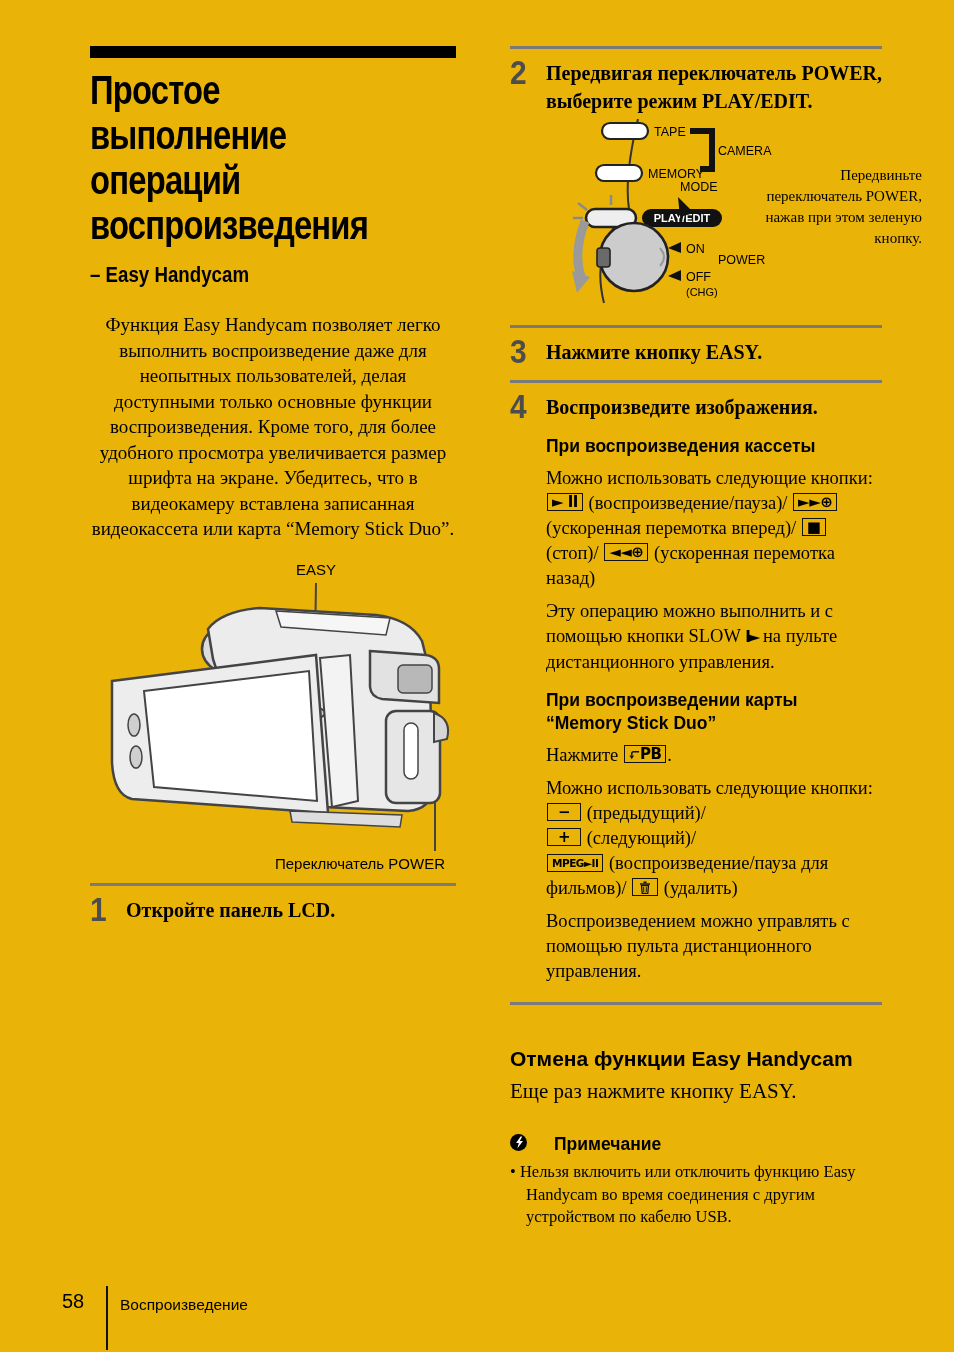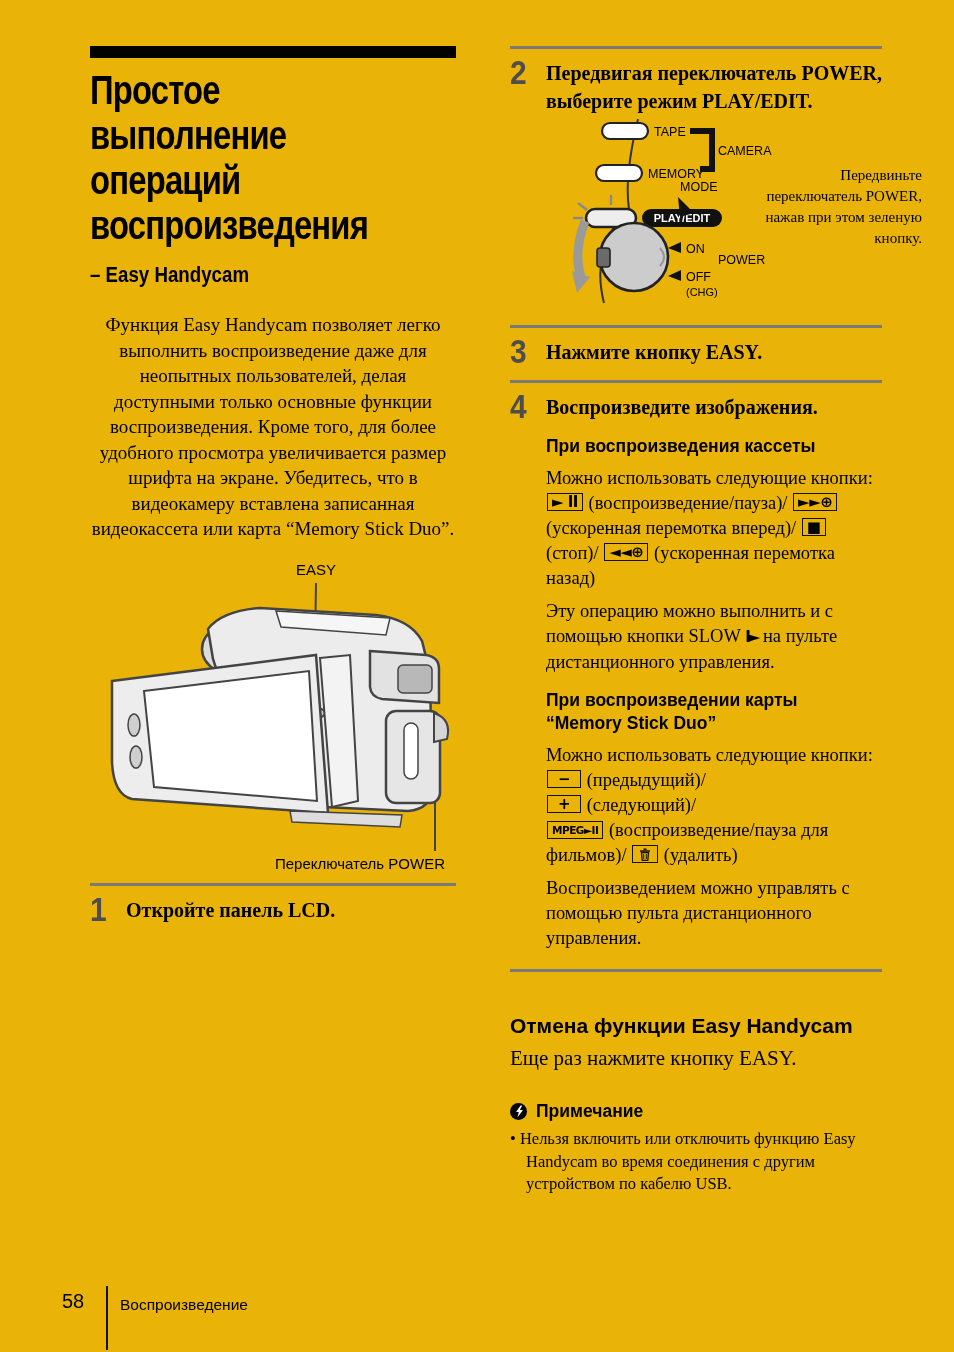--- a/index.html
+++ b/index.html
@@ -30,21 +30,21 @@
   
   .kbd{display:inline-block;border:1.5px solid #111;padding:0 4px;margin:0 1px;
        font-family:"DejaVu Sans",sans-serif;font-size:15px;line-height:16px;
        font-weight:bold;vertical-align:2px;letter-spacing:-0.5px;white-space:nowrap;}
   .kbd svg{vertical-align:-2px;}
   .slow-icon{font-family:"DejaVu Sans",sans-serif;font-size:15px;font-weight:bold;letter-spacing:-2px;}
   
   .cancel-heading{font-family:"Liberation Sans",sans-serif;font-weight:bold;font-size:21px;
                   line-height:28px;margin-top:40px;}
   .cancel-body{font-size:21px;line-height:25px;margin-top:6px;}
-  .note-row{margin-top:30px;display:flex;align-items:center;gap:9px;}
+  .note-row{margin-top:30px;display:flex;gap:27px;}
   .note-icon{width:17px;height:17px;border-radius:50%;background:#000;display:inline-flex;
              align-items:center;justify-content:center;flex:0 0 17px;}
   .note-label{font-family:"Liberation Sans",sans-serif;font-weight:bold;font-size:17.5px;}
   .note-bullet{margin-top:6px;font-size:16.5px;line-height:22.5px;padding-left:16px;text-indent:-16px;}
   
   .figure-camera{position:relative;margin-top:10px;height:322px;}
   .figure-switch{position:relative;height:186px;margin:4px 0 6px 0;text-align:right;}
   .switch-caption{position:absolute;left:210px;top:46px;width:166px;
                   font-family:Liberation Serif, serif;font-size:15px;line-height:21px;}
   
@@ -188,20 +188,26 @@
         <span>Можно использовать следующие кнопки:</span><br>
         <span class="kbd">► II</span><span> (воспроизведение/пауза)/ </span><span class="kbd">►►⊕</span><span> (ускоренная перемотка вперед)/ </span><span class="kbd">■</span><span> (стоп)/ </span><span class="kbd">◄◄⊕</span><span> (ускоренная перемотка назад)</span>
       </div>
       <div class="flowtext">
         <span>Эту операцию можно выполнить и с помощью кнопки SLOW </span><span class="slow-icon">I►</span><span> на пульте дистанционного управления.</span>
       </div>
 
       <div class="subhead">
         <span>При воспроизведении карты</span><br>
         <span>“Memory Stick Duo”</span>
+      </div>
+      <div class="flowtext">
+        <span>Нажмите </span><span class="kbd"><svg width="11" height="11" viewBox="0 0 12 12">
+              <path d="M11,2 H5 Q3,2 3,4 V6" fill="none" stroke="#111" stroke-width="1.6"></path>
+              <polygon points="0.5,6 5.5,6 3,10" fill="#111"></polygon>
+            </svg><span>PB</span></span><span>.</span>
       </div>
       <div class="flowtext">
         <span>Можно использовать следующие кнопки:</span><br>
         <span class="kbd" style="padding:0 10px;">−</span><span> (предыдущий)/</span><br>
         <span class="kbd" style="padding:0 10px;">+</span><span> (следующий)/</span><br>
         <span class="kbd" style="font-size:10.5px;">MPEG►II</span><span> (воспроизведение/пауза для фильмов)/ </span><span class="kbd" style="padding:0 7px;"><svg width="10" height="13" viewBox="0 0 10 13">
               <rect x="3.5" y="0.5" width="3" height="1.6" fill="#111"></rect>
               <line x1="0" y1="3" x2="10" y2="3" stroke="#111" stroke-width="1.4"></line>
               <path d="M1.5,4.5 h7 l-0.7,8 h-5.6 Z" fill="none" stroke="#111" stroke-width="1.3"></path>
               <line x1="3.6" y1="6" x2="3.8" y2="11" stroke="#111" stroke-width="1"></line>

